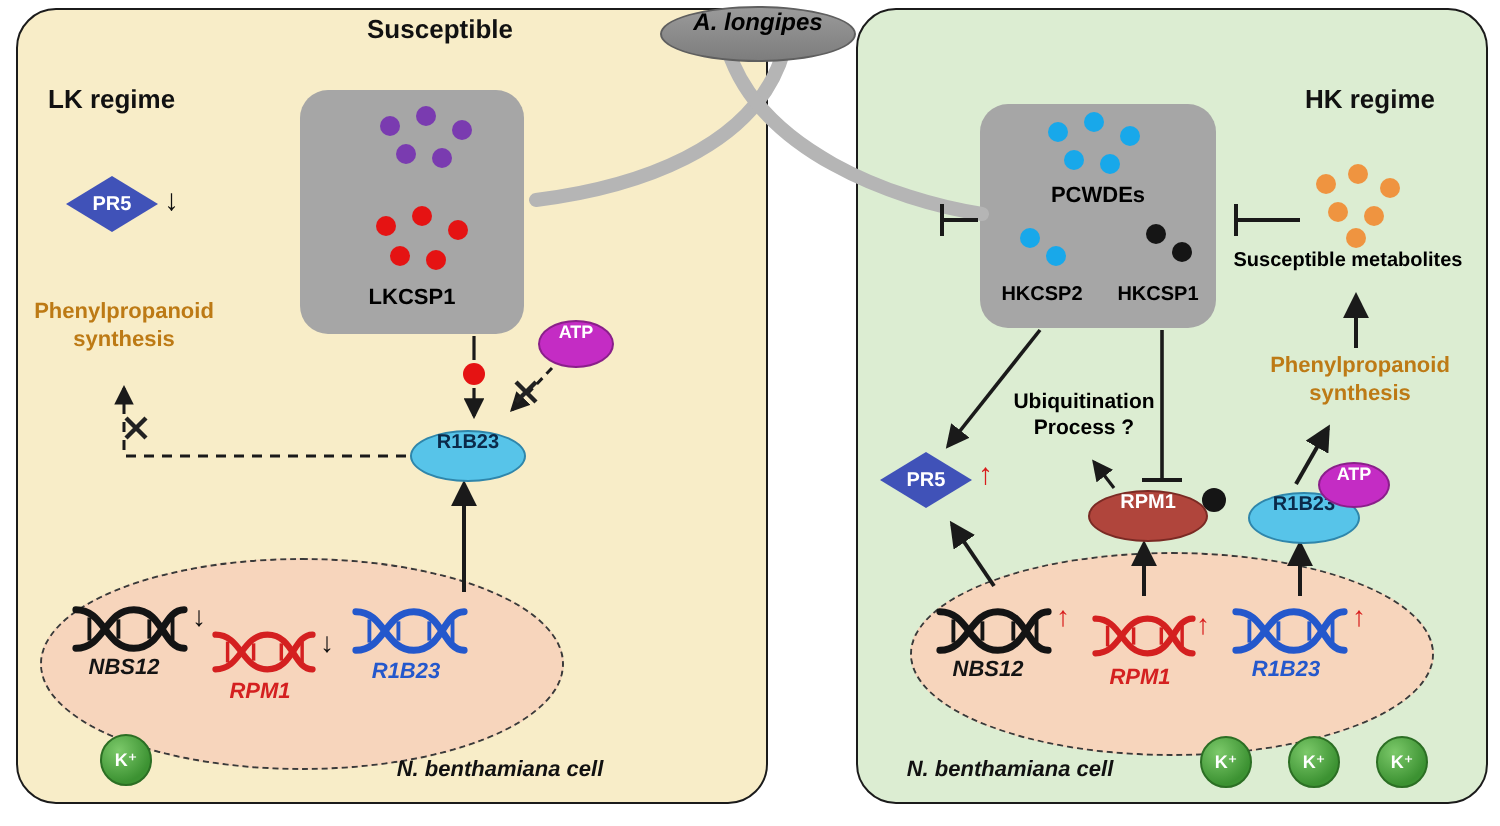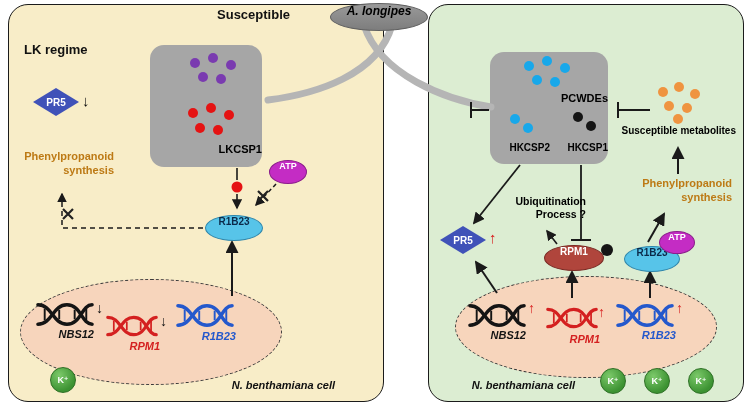--- a/index.html
+++ b/index.html
@@ -1,20 +1,20 @@
 <!DOCTYPE html>
 <html><head>
 <meta charset="utf-8">
 <style>
   html,body{margin:0;padding:0;}
   body{font-family:"Liberation Sans","DejaVu Sans",sans-serif;background:#fff;}
   #stage{position:relative;width:750px;height:413px;background:#ffffff;overflow:hidden;}
   .panel{position:absolute;border:1.4px solid #1b1b1b;border-radius:20px;z-index:1;}
   .t{position:absolute;line-height:1.25;}
-  .c{text-align:right;}
+  .c{text-align:center;}
   .b{font-weight:bold;}
   .i{font-style:italic;}
   .ell{position:absolute;border-radius:50%;display:flex;align-items:flex-start;justify-content:center;}
   .diamond{position:absolute;display:flex;align-items:center;justify-content:center;
            clip-path:polygon(50% 0,100% 50%,50% 100%,0 50%);}
   .overlay{position:absolute;left:0;top:0;z-index:4;pointer-events:none;}
   .z5{z-index:5;} .z6{z-index:6;}
   .graybox{position:absolute;background:#a6a6a6;border-radius:14px;z-index:3;}
   .nucleus{position:absolute;background:#f7d5bc;border:1.6px dashed #3a3a3a;border-radius:50%;z-index:2;}
   .helix{position:absolute;z-index:6;}
@@ -192,20 +192,21 @@
       </svg>
   </div>
   <div class="t b i c z6" style="left:170px;top:330px;width:66px;font-size:11px;color:#2458cc;">R1B23</div>
 
   <div class="kion" style="left:50px;top:367px;width:24px;height:24px;">
     <span>K⁺</span>
   </div>
 
   <div class="t b i c z5" style="left:165px;top:379px;width:170px;font-size:11px;color:#111;">N. benthamiana cell</div>
 
+  <div class="t b c z5" style="left:635px;top:42px;width:100px;font-size:13px;color:#111;">HK regime</div>
 
   <div class="t b c z5" style="left:490px;top:92px;width:118px;font-size:11px;color:#000;">PCWDEs</div>
   <div class="t b c z5" style="left:492px;top:142px;width:58px;font-size:10px;color:#000;">HKCSP2</div>
   <div class="t b c z5" style="left:550px;top:142px;width:58px;font-size:10px;color:#000;">HKCSP1</div>
 
   <div class="t b c z5" style="left:612px;top:125px;width:124px;font-size:10px;color:#000;white-space:nowrap;">Susceptible metabolites</div>
 
   <div class="t b c z5" style="left:628px;top:177px;width:104px;font-size:11px;color:#bd7a15;">
     <div>Phenylpropanoid</div>
     <div>synthesis</div>

